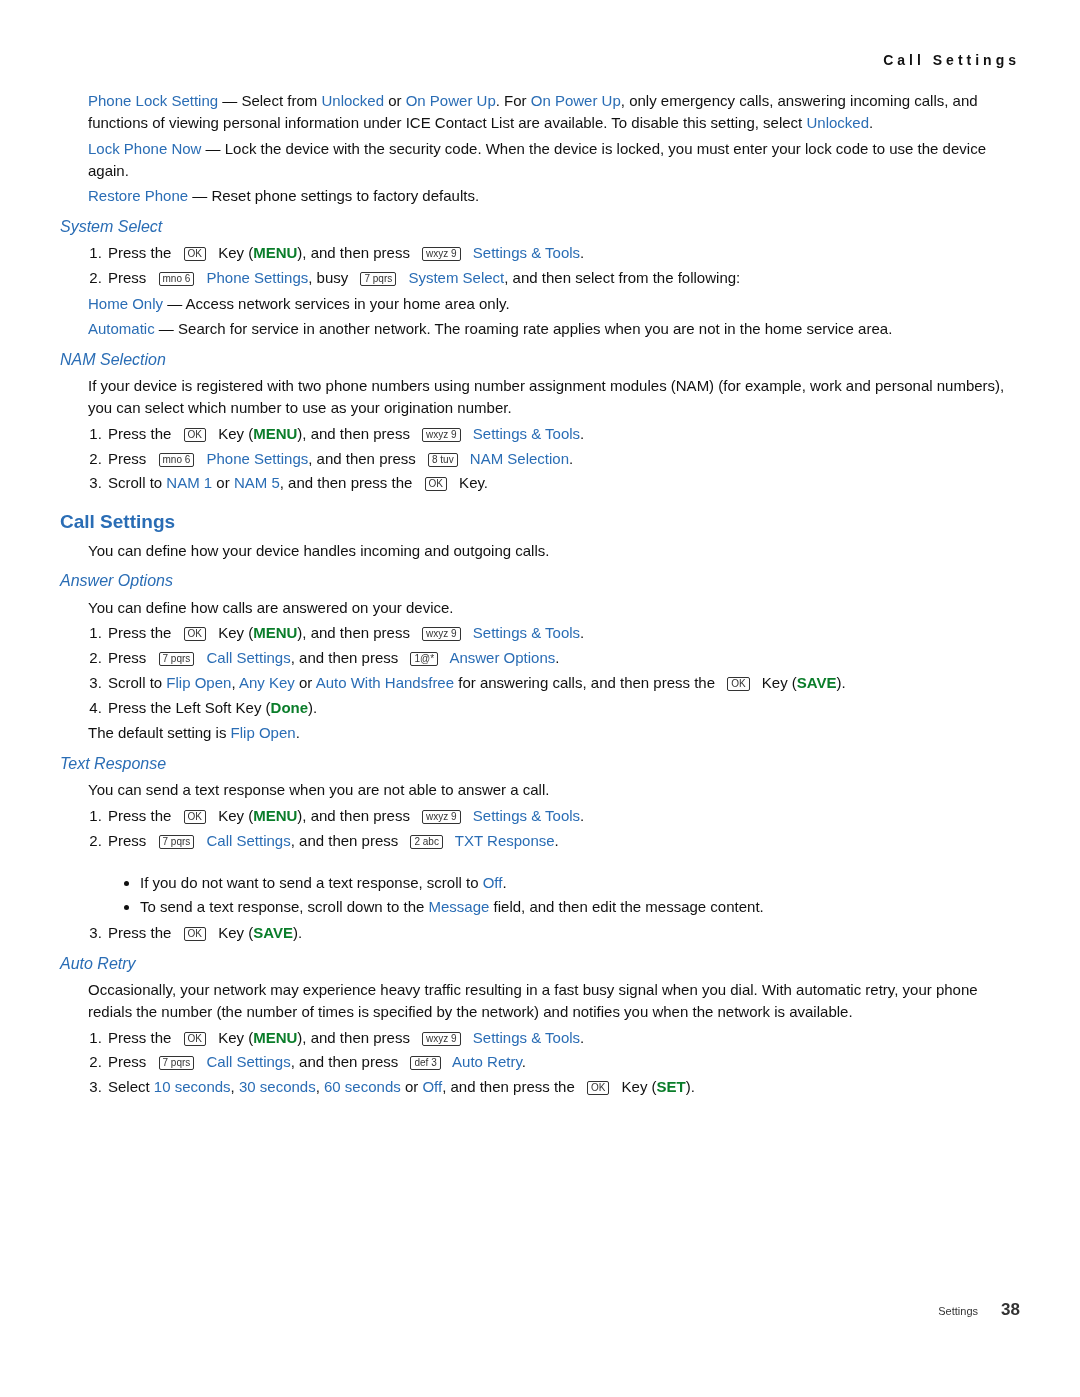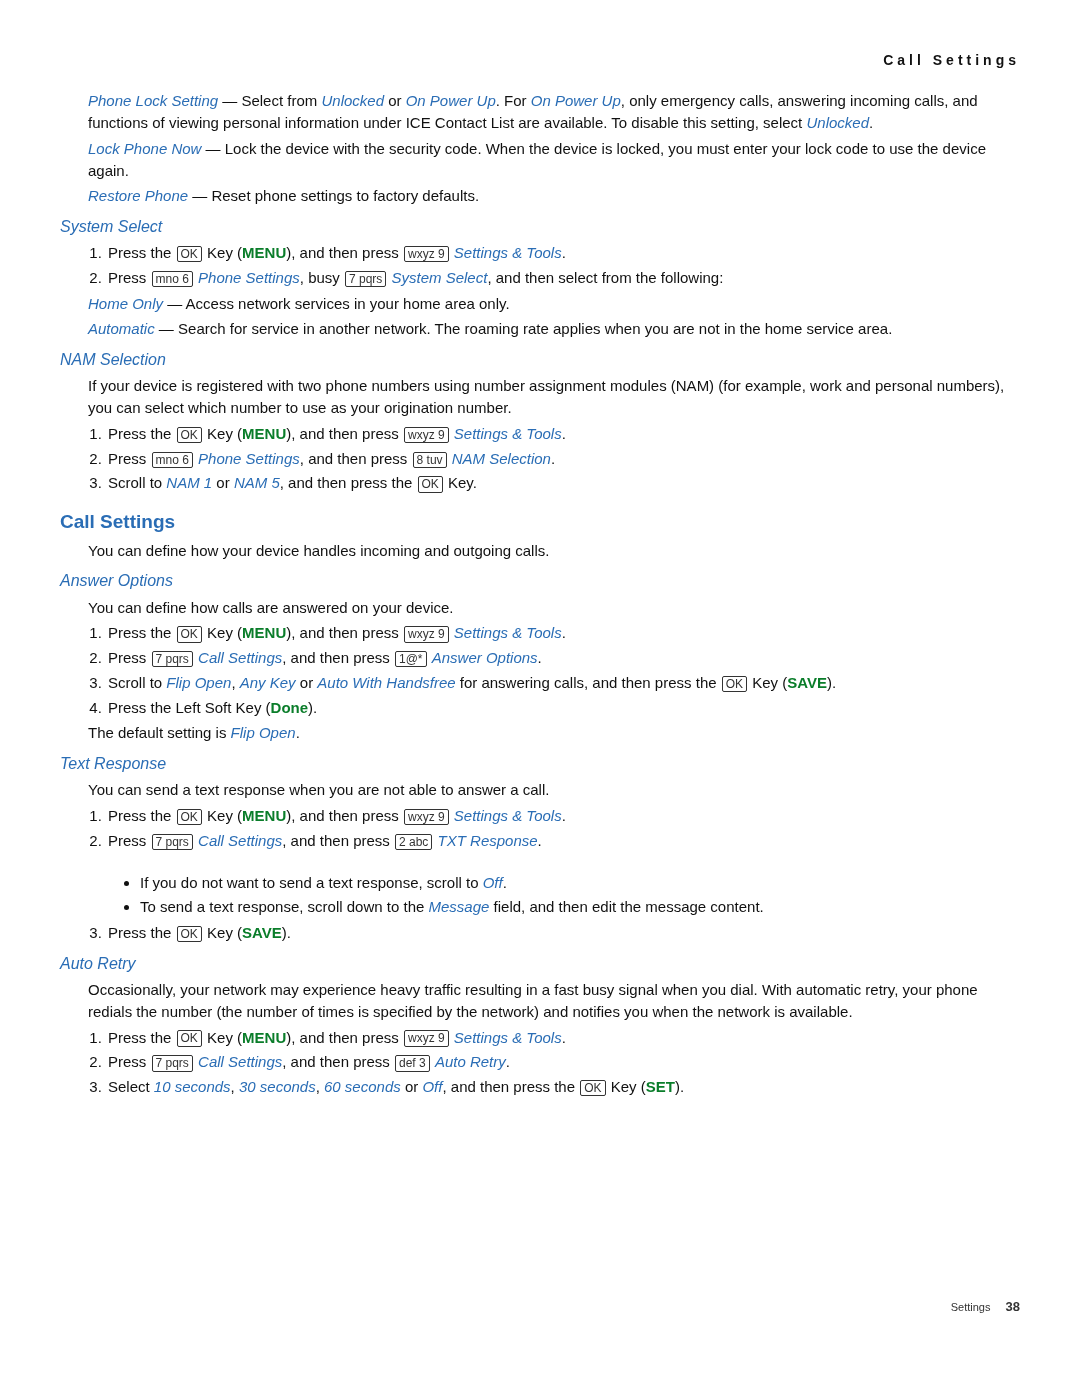--- a/index.html
+++ b/index.html
@@ -12,50 +12,50 @@
       box-sizing: border-box;
       line-height: 1.45;
     }
     .header-title {
       text-align: right;
       letter-spacing: 4px;
       font-weight: bold;
       font-size: 14px;
       margin-bottom: 20px;
     }
-    .ital { color: #2a6db5; font-style: italic; }
+    .ital { color: #2a6db5; }
     .bold-green { color: #0a7d2a; font-weight: bold; }
     .h3-blue { color: #2a6db5; font-style: italic; font-size: 16px; margin: 8px 0 4px 0; }
     .h2-blue { color: #2a6db5; font-weight: bold; font-size: 19px; margin: 14px 0 4px 0; }
     p { margin: 4px 0; }
     .indent-1 { padding-left: 28px; }
     .indent-2 { padding-left: 28px; }
     ol { margin: 4px 0 4px 0; padding-left: 46px; }
     ol li { margin: 3px 0; padding-left: 2px; }
     ul { margin: 20px 0 4px 0; padding-left: 80px; }
     ul li { margin: 3px 0; }
     .key-icon {
       display: inline-block;
       border: 1px solid #333;
-      font-size: 12px;
+      font-size: 10px;
       padding: 0 3px;
       vertical-align: middle;
       line-height: 1.2;
-      margin: 0 1px;
+      margin: 0 8px;
       border-radius: 2px;
       font-style: normal;
       color: #333;
     }
     .footer {
       text-align: right;
       font-size: 11px;
       margin-top: 200px;
       color: #333;
     }
-    .footer .page-num { font-weight: bold; font-size: 13px; margin-left: 12px; }
+    .footer .page-num { font-weight: bold; font-size: 17px; margin-left: 20px; }
   </style>
 </head>
 <body>
 
 <div class="header-title">Call Settings</div>
 
 <p class="indent-1">
   <span class="ital">Phone Lock Setting</span><span> — Select from </span><span class="ital">Unlocked</span><span> or </span><span class="ital">On Power Up</span><span>. For </span><span class="ital">On Power Up</span><span>, only emergency calls, answering incoming calls, and functions of viewing personal information under ICE Contact List are available. To disable this setting, select </span><span class="ital">Unlocked</span><span>.</span>
 </p>
 

